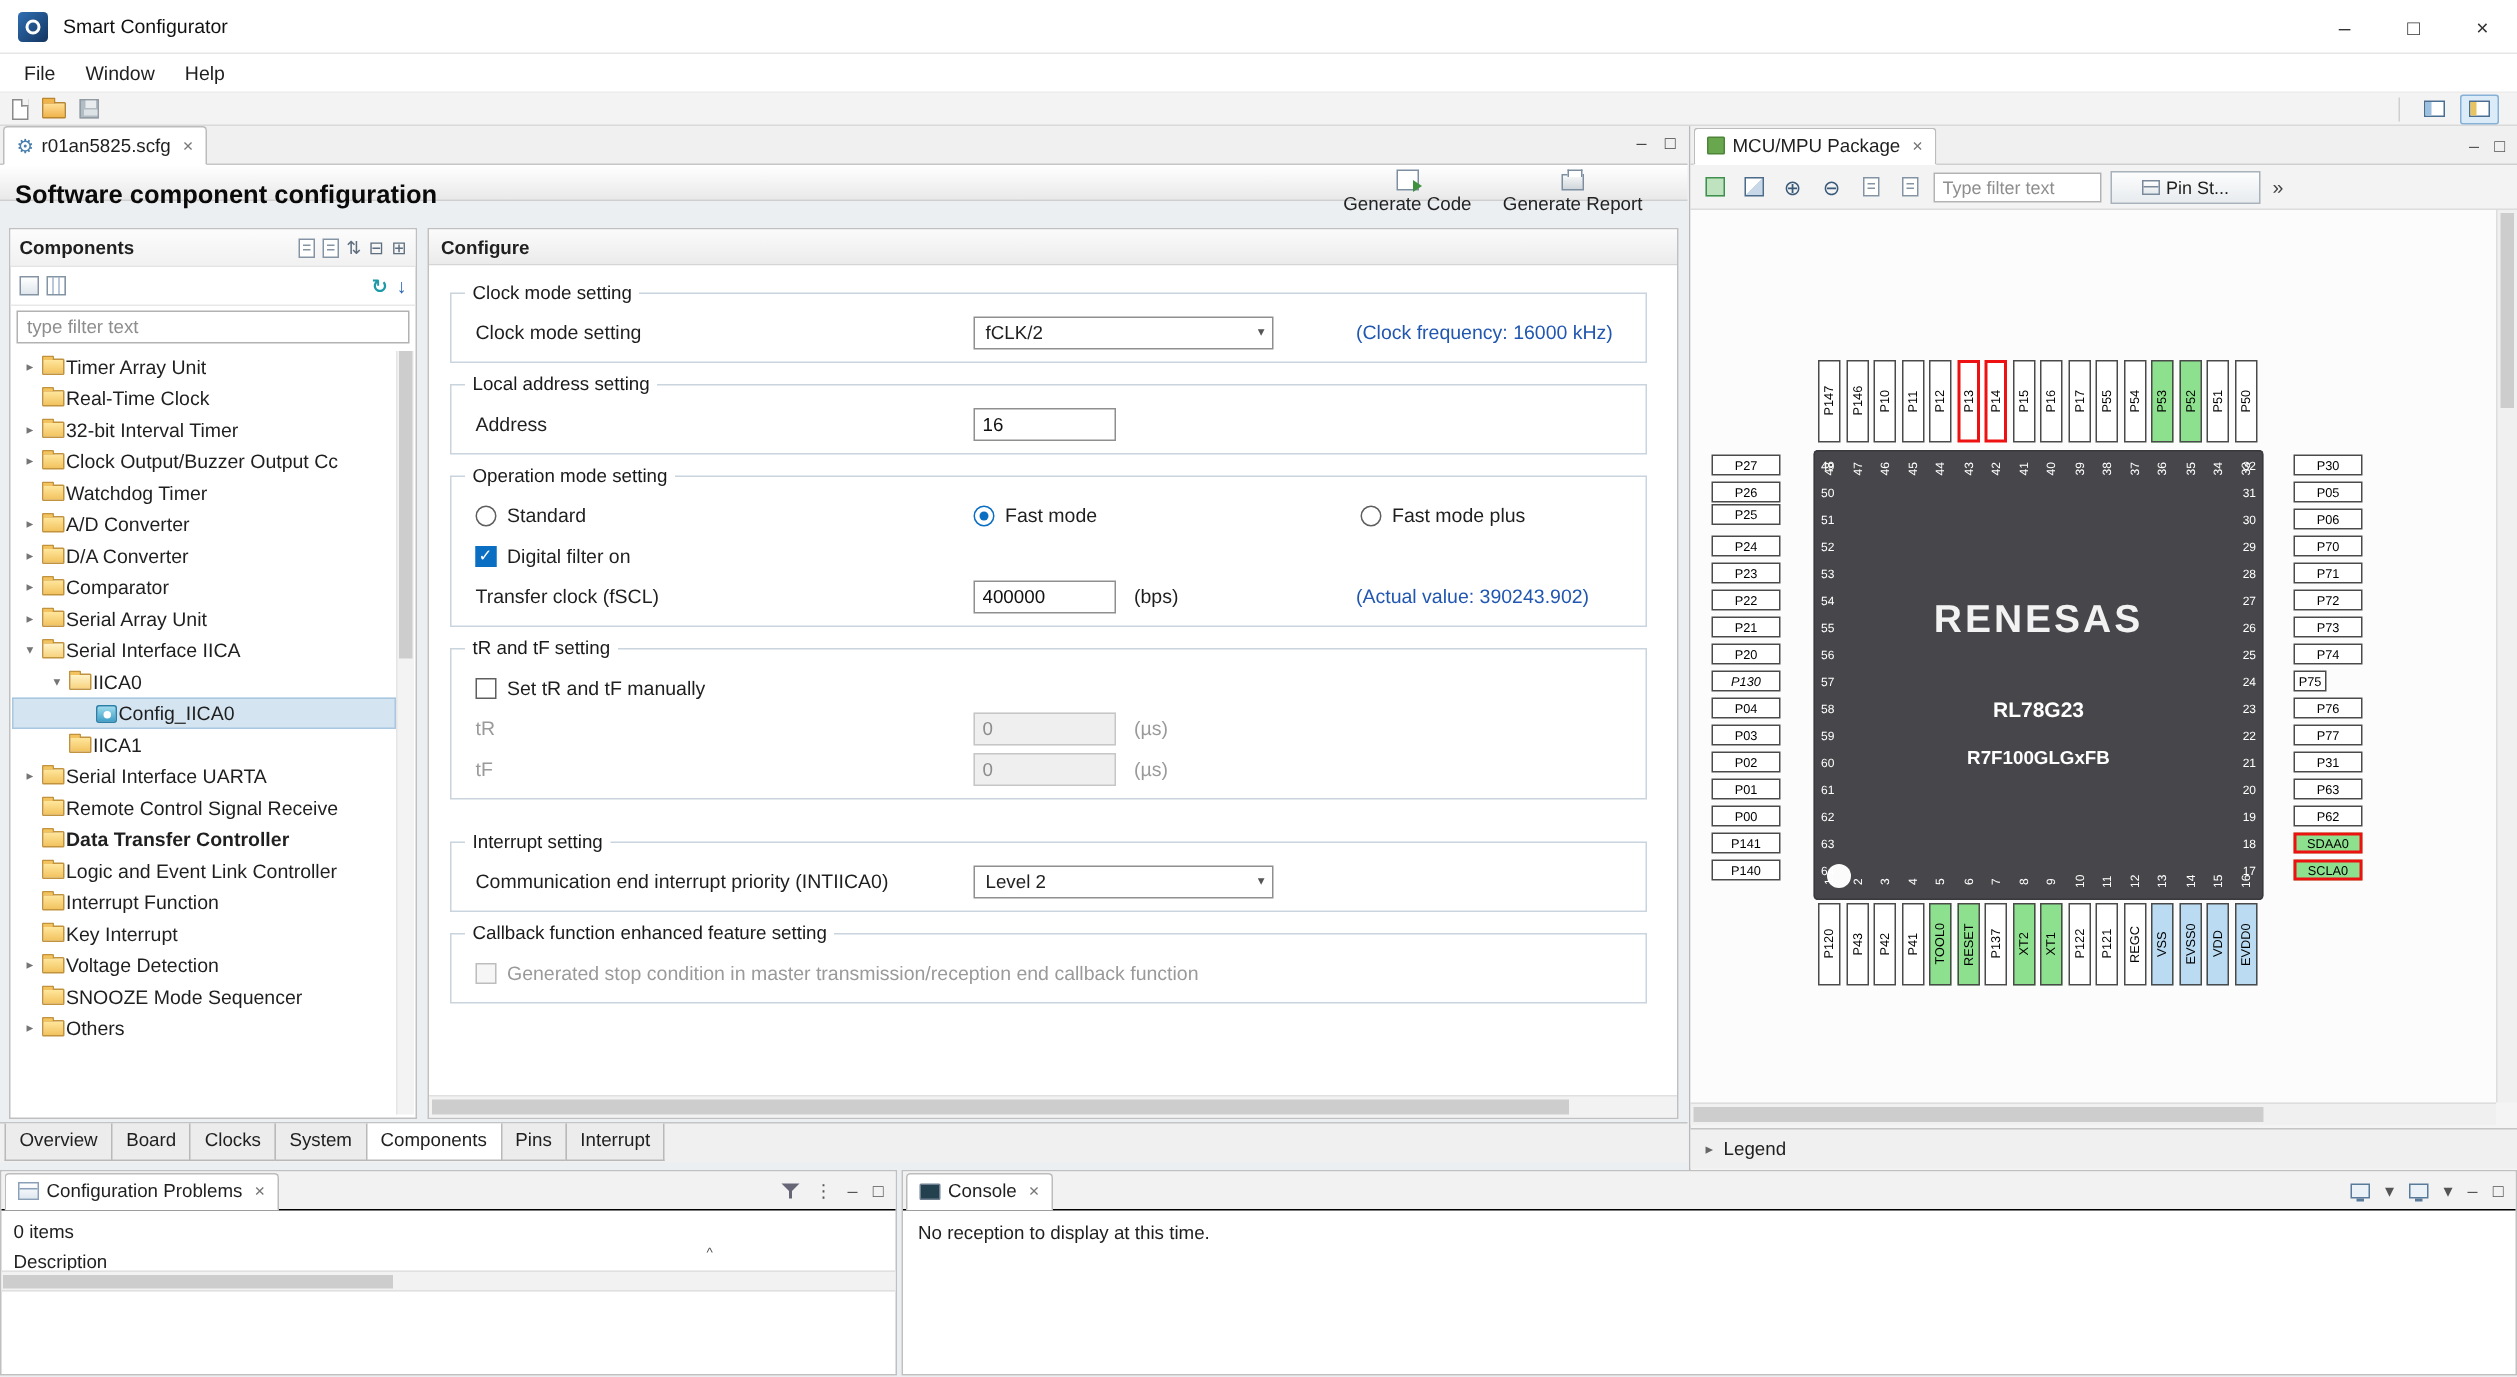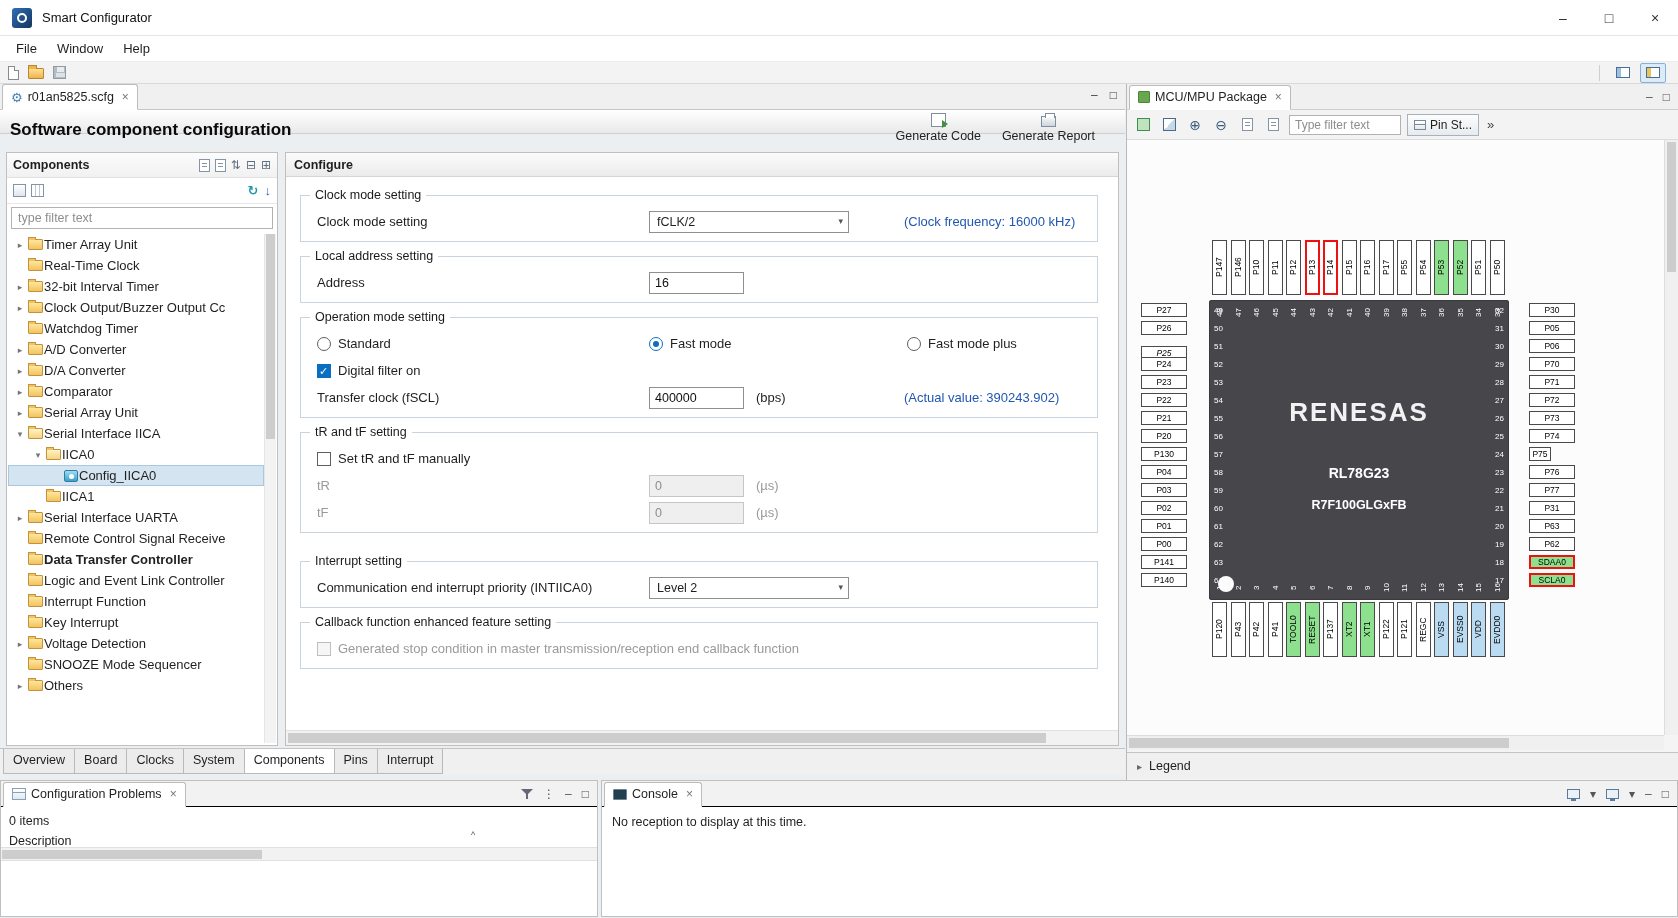--- a/index.html
+++ b/index.html
@@ -142,21 +142,21 @@
 
 .package-view{position:absolute;left:1126px;top:84px;width:552px;height:696px;background:#f4f4f4;border-left:1px solid #b9b9b9;}
 .pkg-tabs{height:26px;background:#f0f0f0;border-bottom:1px solid #cfcfcf;display:flex;align-items:center;position:relative;}
 .ico-chip{width:12px;height:12px;background:#69a74e;border:1px solid #4e8438;border-radius:1px;}
 .pkg-toolbar{height:30px;display:flex;align-items:center;gap:6px;padding:0 6px;background:#f3f3f3;border-bottom:1px solid #dcdcdc;}
 .pk-ico{width:20px;height:20px;display:flex;align-items:center;justify-content:center;}
 .mini-green{width:13px;height:13px;background:#bfe3bf;border:1px solid #3f8f4f;}
 .mini-rotate{width:13px;height:13px;border:1px solid #4a6b8a;background:linear-gradient(135deg,#fff 50%,#c8d8e8 50%);}
 .zoom-glyph{font-size:14px;color:#3a5a7a;line-height:1;}
 .pkg-filter{width:112px;height:20px;border:1px solid #b2b2b2;padding:0 5px;font-size:12px;font-family:inherit;}
-.pin-status-btn{height:22px;display:flex;align-items:center;gap:4px;padding:0 6px;border:1px solid #a8b2bc;background:linear-gradient(#fdfdfd,#e7ebef);font-size:12px;}
+.pin-status-btn{height:22px;display:flex;align-items:center;gap:4px;padding:0 20px;border:1px solid #a8b2bc;background:linear-gradient(#fdfdfd,#e7ebef);font-size:12px;}
 .ico-table{width:12px;height:10px;background:linear-gradient(#fff,#e4e8ec);border:1px solid #7a8a9a;position:relative;}
 .ico-table::before{content:"";position:absolute;left:0;right:0;top:3px;border-top:1px solid #7a8a9a;}
 .overflow{color:#444;font-size:13px;margin-left:2px;}
 .pkg-canvas{position:absolute;left:0;top:56px;width:537px;height:595px;background:#fcfcfc;}
 .pkg-vscroll{position:absolute;left:537px;top:56px;width:14px;height:595px;background:#f0f0f0;border-left:1px solid #ddd;}
 .pkg-vscroll .thumb{position:absolute;left:2px;top:2px;width:9px;height:130px;background:#cdcdcd;}
 .pkg-hscroll{position:absolute;left:0;top:651px;width:537px;height:15px;background:#f0f0f0;border-top:1px solid #ddd;}
 .pkg-hscroll .thumb{position:absolute;left:2px;top:2px;height:10px;width:380px;background:#cdcdcd;}
 .pkg-legend{position:absolute;left:0;top:668px;width:552px;height:27px;border-top:1px solid #c4c4c4;background:#f0f0f0;display:flex;align-items:center;padding-left:10px;gap:7px;font-size:12.5px;}
 .legend-arrow{color:#666;font-size:10px;}
@@ -631,33 +631,33 @@
         <div class="pin v power" style="left: 325.5px; top: 462px; width: 15px; height: 55px;">EVSS0</div>
         <div class="pin-num v" style="left: 325.5px; top: 439px; width: 15px; height: 17px;">14</div>
         <div class="pin v power" style="left: 344px; top: 462px; width: 15px; height: 55px;">VDD</div>
         <div class="pin-num v" style="left: 344px; top: 439px; width: 15px; height: 17px;">15</div>
         <div class="pin v power" style="left: 362.5px; top: 462px; width: 15px; height: 55px;">EVDD0</div>
         <div class="pin-num v" style="left: 362.5px; top: 439px; width: 15px; height: 17px;">16</div>
         <div class="pin" style="left: 14px; top: 163px; width: 46px; height: 14px;">P27</div>
         <div class="pin-num pn-left" style="left: 87px; top: 163px; width: 20px; height: 14px;">49</div>
         <div class="pin" style="left: 14px; top: 181px; width: 46px; height: 14px;">P26</div>
         <div class="pin-num pn-left" style="left: 87px; top: 181px; width: 20px; height: 14px;">50</div>
-        <div class="pin" style="left: 14px; top: 206px; width: 46px; height: 14px; font-style: italic;">P25</div>
+        <div class="pin" style="left: 14px; top: 196px; width: 46px; height: 14px;">P25</div>
         <div class="pin-num pn-left" style="left: 87px; top: 199px; width: 20px; height: 14px;">51</div>
         <div class="pin" style="left: 14px; top: 217px; width: 46px; height: 14px;">P24</div>
         <div class="pin-num pn-left" style="left: 87px; top: 217px; width: 20px; height: 14px;">52</div>
         <div class="pin" style="left: 14px; top: 235px; width: 46px; height: 14px;">P23</div>
         <div class="pin-num pn-left" style="left: 87px; top: 235px; width: 20px; height: 14px;">53</div>
         <div class="pin" style="left: 14px; top: 253px; width: 46px; height: 14px;">P22</div>
         <div class="pin-num pn-left" style="left: 87px; top: 253px; width: 20px; height: 14px;">54</div>
         <div class="pin" style="left: 14px; top: 271px; width: 46px; height: 14px;">P21</div>
         <div class="pin-num pn-left" style="left: 87px; top: 271px; width: 20px; height: 14px;">55</div>
         <div class="pin" style="left: 14px; top: 289px; width: 46px; height: 14px;">P20</div>
         <div class="pin-num pn-left" style="left: 87px; top: 289px; width: 20px; height: 14px;">56</div>
-        <div class="pin" style="left: 14px; top: 307px; width: 46px; height: 14px;">P130</div>
+        <div class="pin" style="left: 14px; top: 307px; width: 46px; height: 14px; font-style: italic;">P130</div>
         <div class="pin-num pn-left" style="left: 87px; top: 307px; width: 20px; height: 14px;">57</div>
         <div class="pin" style="left: 14px; top: 325px; width: 46px; height: 14px;">P04</div>
         <div class="pin-num pn-left" style="left: 87px; top: 325px; width: 20px; height: 14px;">58</div>
         <div class="pin" style="left: 14px; top: 343px; width: 46px; height: 14px;">P03</div>
         <div class="pin-num pn-left" style="left: 87px; top: 343px; width: 20px; height: 14px;">59</div>
         <div class="pin" style="left: 14px; top: 361px; width: 46px; height: 14px;">P02</div>
         <div class="pin-num pn-left" style="left: 87px; top: 361px; width: 20px; height: 14px;">60</div>
         <div class="pin" style="left: 14px; top: 379px; width: 46px; height: 14px;">P01</div>
         <div class="pin-num pn-left" style="left: 87px; top: 379px; width: 20px; height: 14px;">61</div>
         <div class="pin" style="left: 14px; top: 397px; width: 46px; height: 14px;">P00</div>

